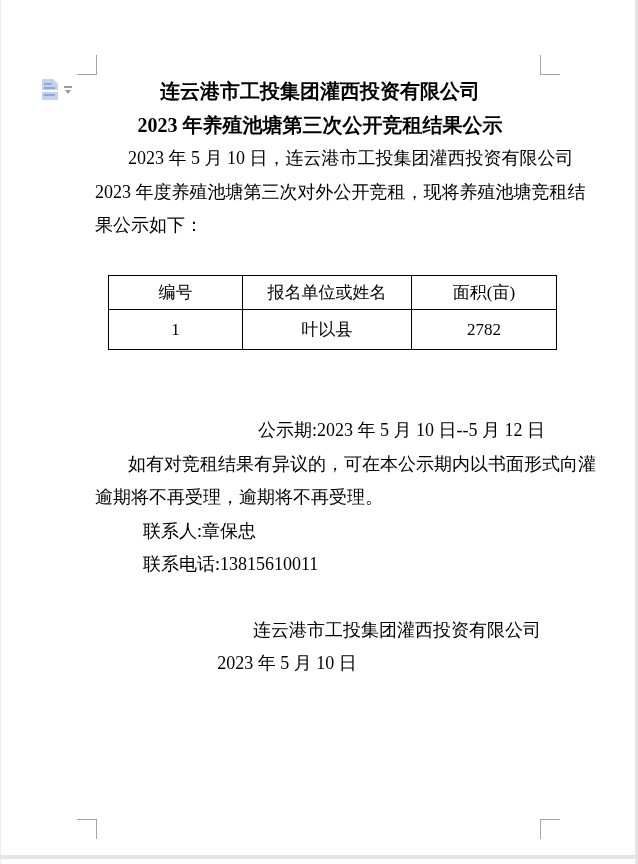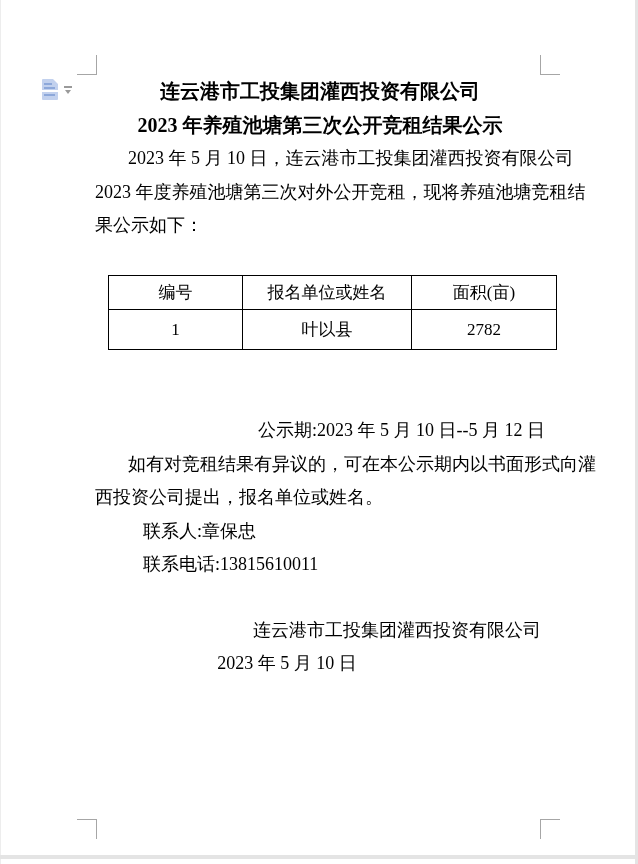--- a/index.html
+++ b/index.html
@@ -118,21 +118,21 @@
           <td>叶以县</td>
           <td>2782</td>
         </tr>
       </tbody>
     </table>
 
     <div class="para p-period line indent">公示期:2023 年 5 月 10 日--5 月 12 日</div>
 
     <div class="para">
       <div class="line indent">如有对竞租结果有异议的，可在本公示期内以书面形式向灌</div>
-      <div class="line">西投资公司提出，报名单位或姓名。</div>
+      <div class="line">逾期将不再受理，逾期将不再受理。</div>
     </div>
 
     <div class="para p-contact line">联系人:章保忠</div>
     <div class="para p-contact line">联系电话:13815610011</div>
 
     <div class="para p-sign-company line">连云港市工投集团灌西投资有限公司</div>
     <div class="para p-sign-date line">2023 年 5 月 10 日</div>
 
   </div>
 </div>

